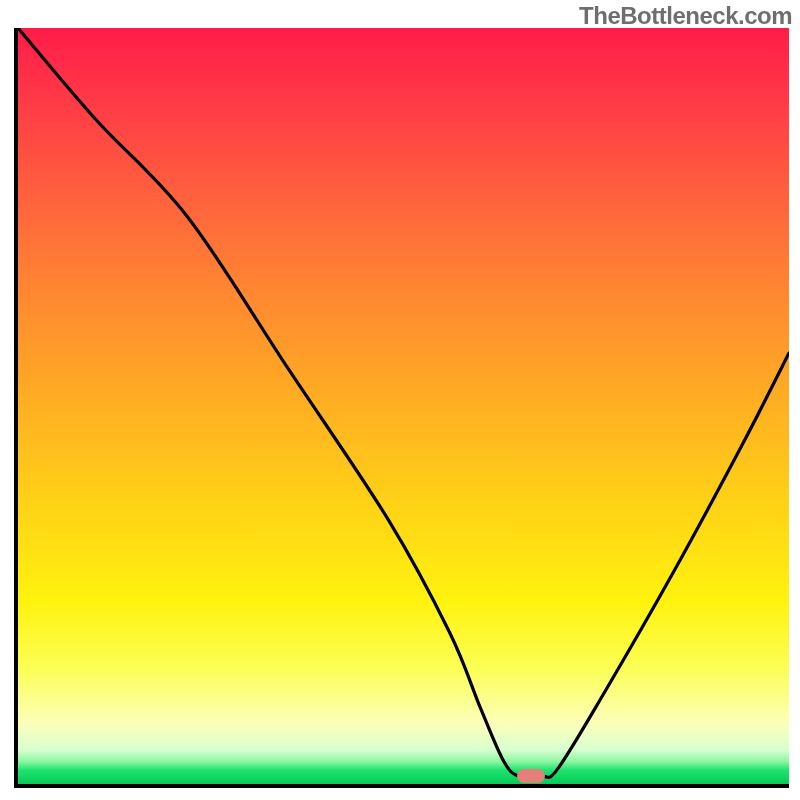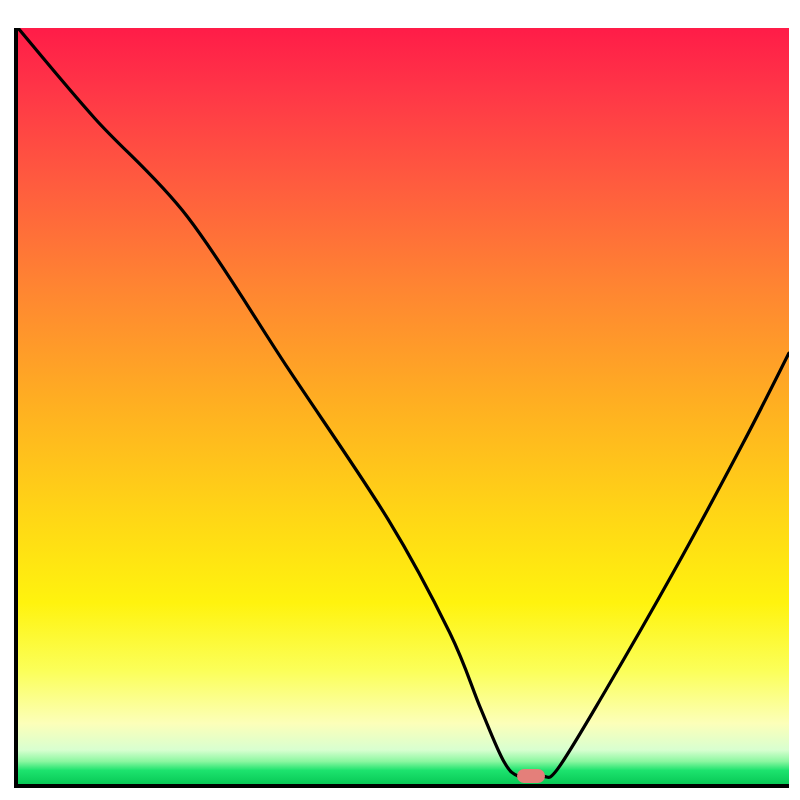--- a/index.html
+++ b/index.html
@@ -71,20 +71,21 @@
     inset: 0;
     width: 100%;
     height: 100%;
     overflow: visible;
   }
 </style>
 </head>
 <body>
 
 <div class="chart-container">
+  <div class="watermark">TheBottleneck.com</div>
 
   <div class="plot-area">
     <div class="gradient-bg"></div>
 
     <svg class="curve" viewBox="0 0 771 756" preserveAspectRatio="none">
       <path d="M 0 0 C 12.850000000000001 15.120000000000005, 48.83000000000001 59.22000000000003, 77.10000000000001 90.72000000000003 C 105.37 122.22000000000003, 137.495 147.42000000000002, 169.62 189 C 201.745 230.57999999999998, 236.43999999999997 289.79999999999995, 269.84999999999997 340.2 C 303.26 390.6, 343.09499999999997 447.30000000000007, 370.08 491.40000000000003 C 397.065 535.5, 416.34000000000003 573.3, 431.76000000000005 604.8 C 447.18000000000006 636.3, 453.60499999999996 658.98, 462.59999999999997 680.4 C 471.59499999999997 701.8199999999999, 479.305 721.98, 485.73 733.32 C 492.15500000000003 744.6600000000001, 494.725 745.9200000000001, 501.15000000000003 748.44 C 507.57500000000005 750.96, 517.8550000000001 749.7, 524.2800000000001 748.44 C 530.705 747.1800000000001, 529.42 754.74, 539.6999999999999 740.88 C 549.9799999999999 727.02, 566.6850000000001 698.04, 585.96 665.28 C 605.235 632.52, 632.22 585.9, 655.35 544.3199999999999 C 678.48 502.73999999999995, 705.465 452.34, 724.74 415.8 C 744.015 379.26000000000005, 763.29 340.20000000000005, 771 325.08000000000004" fill="none" stroke="#000" stroke-width="3.2" stroke-linecap="round" stroke-linejoin="round"></path>
     </svg>
 
     <div class="marker" style="left: 512.715px; top: 748.44px;"></div>
   </div>

